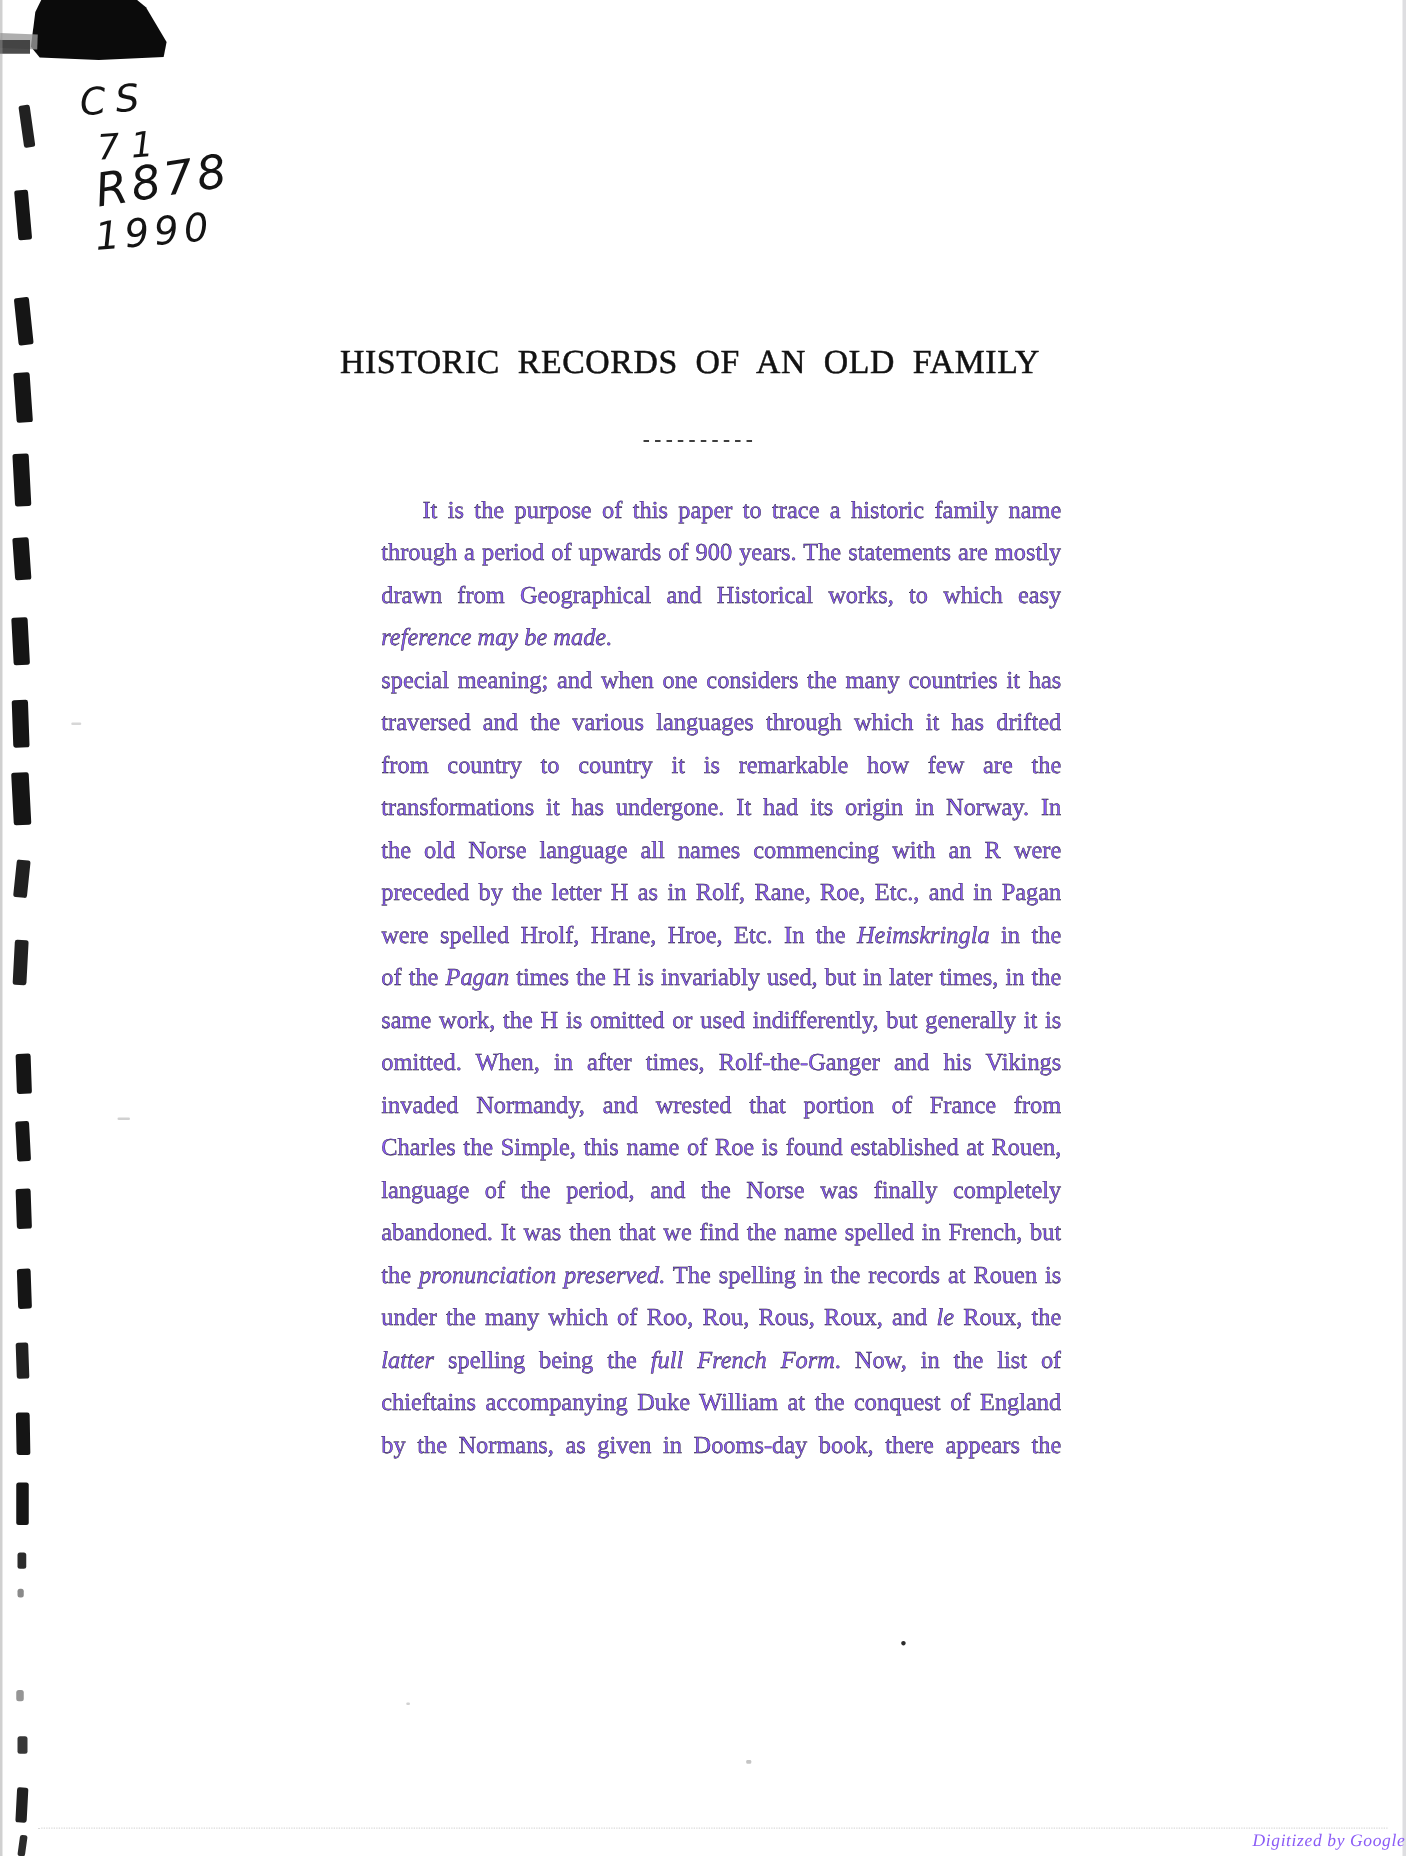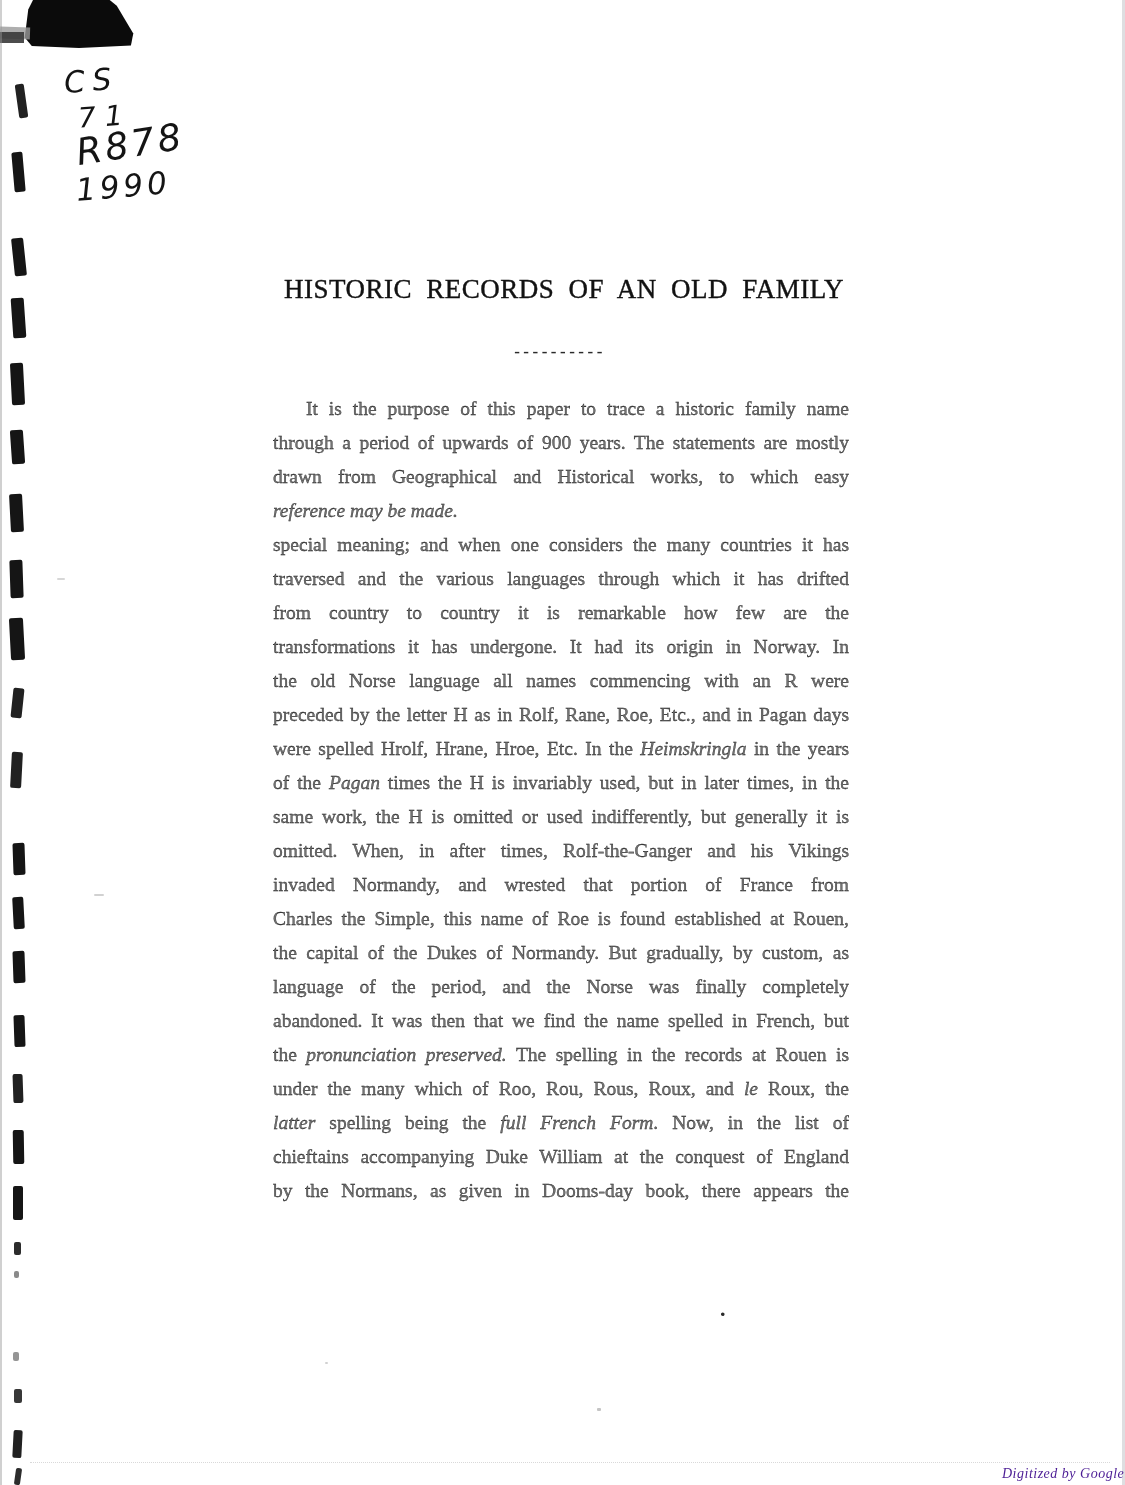--- a/index.html
+++ b/index.html
@@ -25,44 +25,44 @@
 
   
   .cn { position:absolute; font-family:"DejaVu Sans", sans-serif; font-style:italic; color:#141414; line-height:1; }
   .cn1 { left:64px;  top:66px;  font-size:30px; transform:rotate(-5deg); letter-spacing:7px; }
   .cn2 { left:78px;  top:103px; font-size:28px; transform:rotate(-4deg); letter-spacing:9px; }
   .cn3 { left:76px;  top:126px; font-size:37px; transform:rotate(-9deg); letter-spacing:3px; }
   .cn4 { left:76px;  top:171px; font-size:31px; transform:rotate(-5deg); letter-spacing:4px; }
 
   
   .doc-title {
-    position:absolute; left:276px; top:274px; width:576px;
+    position:absolute; left:264px; top:274px; width:576px;
     text-align:center; font-size:27px; letter-spacing:.5px; word-spacing:7px;
     color:#121212; -webkit-text-stroke:.4px #121212; white-space:nowrap;
   }
   .divider {
     position:absolute; left:272px; top:342px; width:576px;
     text-align:center; font-size:17px; font-weight:700; letter-spacing:3.5px; color:#2a2a2a;
   }
   .body-block { position:absolute; left:273px; top:392px; width:576px; }
   .line {
     font-size:19.5px; line-height:34px; height:34px; overflow:hidden;
     text-align:justify; text-align-last:justify;
-    color:#737373; -webkit-text-stroke:.32px #161616;
+    color:#8b5cf6;margin-left:32px; -webkit-text-stroke:.32px #161616;
   }
   .line.para-end { text-align-last:left;font-style:italic; }
   .line em { font-style:italic; }
 
   .stray-dot {
     position:absolute; left:720px; top:1296px; width:20px; height:30px;
     font-size:22px; color:#2b2b2b; font-weight:700;
   }
   .stamp {
     position:absolute; left:1002px; top:1466px;
-    font-size:14px; font-style:italic; letter-spacing:.5px; color:#4c1d95;
+    font-size:14px; font-style:italic; letter-spacing:.5px; color:#8b5cf6;
     font-family:"Liberation Serif", serif; white-space:nowrap;
   }
 </style>
 </head>
 <body>
 
 <div class="page">
 
   <div class="blob-main"></div>
   <div class="blob-streak"></div>
@@ -120,21 +120,20 @@
       <div class="line"><span>from country to country it is remarkable how few are the</span></div>
       <div class="line"><span>transformations it has undergone. It had its origin in Norway. In</span></div>
       <div class="line"><span>the old Norse language all names commencing with an R were</span></div>
       <div class="line"><span>preceded by the letter H as in Rolf, Rane, Roe, Etc., and in Pagan days</span></div>
       <div class="line"><span>were spelled Hrolf, Hrane, Hroe, Etc. In the </span><em>Heimskringla</em><span> in the years</span></div>
       <div class="line"><span>of the </span><em>Pagan</em><span> times the H is invariably used, but in later times, in the</span></div>
       <div class="line"><span>same work, the H is omitted or used indifferently, but generally it is</span></div>
       <div class="line"><span>omitted. When, in after times, Rolf-the-Ganger and his Vikings</span></div>
       <div class="line"><span>invaded Normandy, and wrested that portion of France from</span></div>
       <div class="line"><span>Charles the Simple, this name of Roe is found established at Rouen,</span></div>
-      <div class="line"><span>the capital of the Dukes of Normandy. But gradually, by custom, as</span></div>
       <div class="line"><span>language of the period, and the Norse was finally completely</span></div>
       <div class="line"><span>abandoned. It was then that we find the name spelled in French, but</span></div>
       <div class="line"><span>the </span><em>pronunciation preserved.</em><span> The spelling in the records at Rouen is</span></div>
       <div class="line"><span>under the many which of Roo, Rou, Rous, Roux, and </span><em>le</em><span> Roux, the</span></div>
       <div class="line"><em>latter</em><span> spelling being the </span><em>full French Form</em><span>. Now, in the list of</span></div>
       <div class="line"><span>chieftains accompanying Duke William at the conquest of England</span></div>
       <div class="line"><span>by the Normans, as given in Dooms-day book, there appears the</span></div>
     </div>
 
   <div class="stray-dot">.</div>

